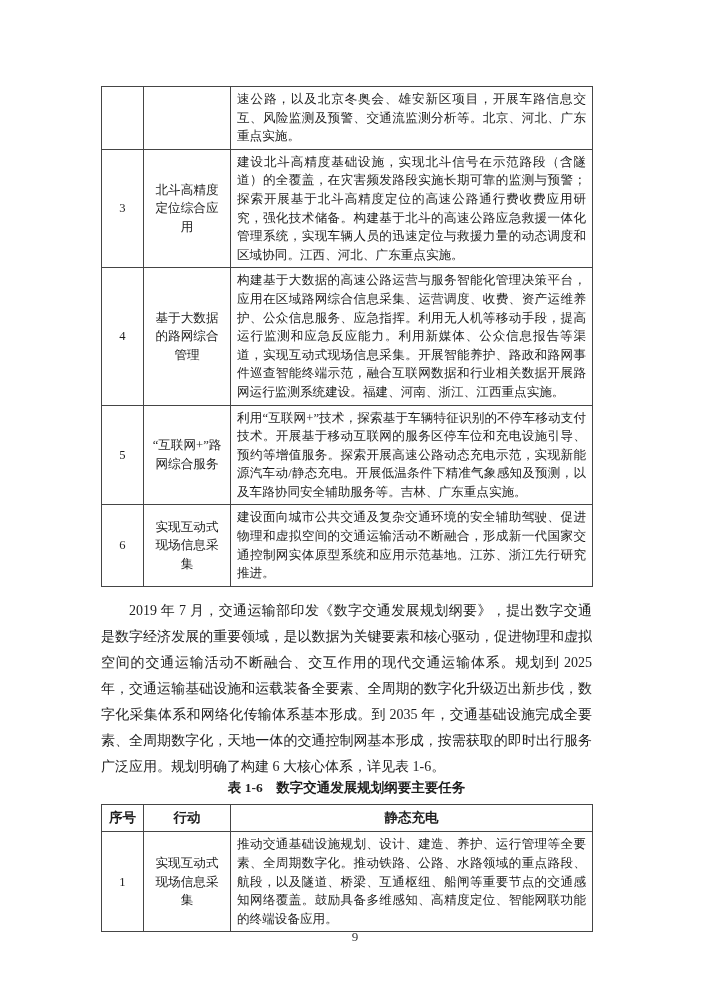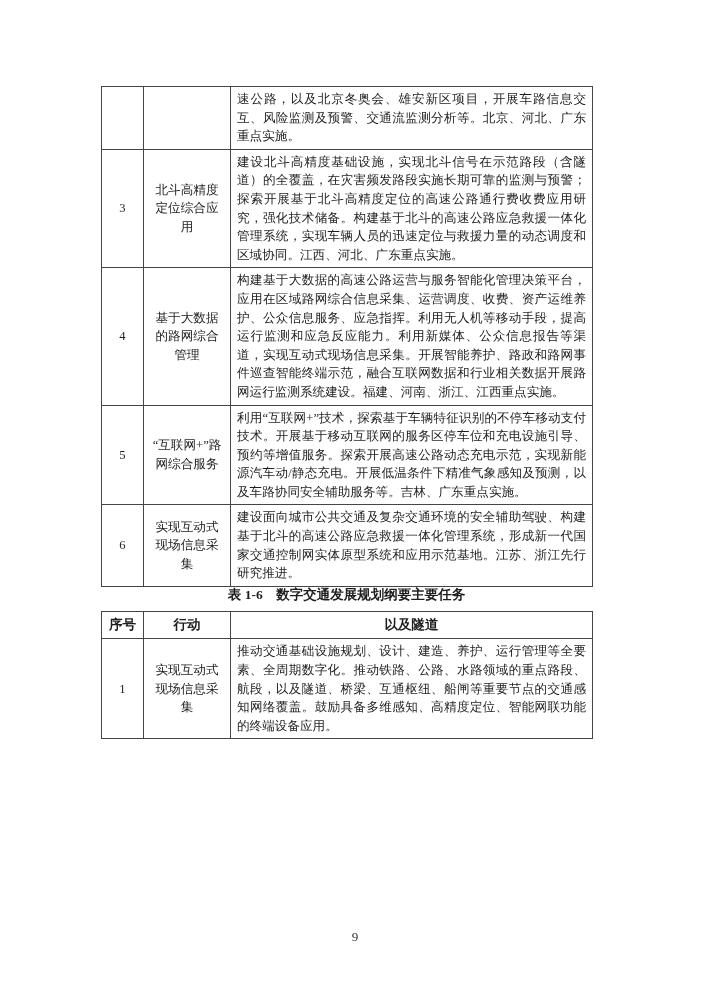--- a/index.html
+++ b/index.html
@@ -114,39 +114,40 @@
           <td class="task-cell">构建基于大数据的高速公路运营与服务智能化管理决策平台，应用在区域路网综合信息采集、运营调度、收费、资产运维养护、公众信息服务、应急指挥。利用无人机等移动手段，提高运行监测和应急反应能力。利用新媒体、公众信息报告等渠道，实现互动式现场信息采集。开展智能养护、路政和路网事件巡查智能终端示范，融合互联网数据和行业相关数据开展路网运行监测系统建设。福建、河南、浙江、江西重点实施。</td>
         </tr>
         <tr>
           <td class="seq-cell">5</td>
           <td class="action-cell">“互联网+”路网综合服务</td>
           <td class="task-cell">利用“互联网+”技术，探索基于车辆特征识别的不停车移动支付技术。开展基于移动互联网的服务区停车位和充电设施引导、预约等增值服务。探索开展高速公路动态充电示范，实现新能源汽车动/静态充电。开展低温条件下精准气象感知及预测，以及车路协同安全辅助服务等。吉林、广东重点实施。</td>
         </tr>
         <tr>
           <td class="seq-cell">6</td>
           <td class="action-cell">实现互动式现场信息采集</td>
-          <td class="task-cell">建设面向城市公共交通及复杂交通环境的安全辅助驾驶、构建基于北斗的高速公路应急救援一体化管理系统，形成新一代国家交通控制网实体原型系统和应用示范基地。江苏、浙江先行研究推进。</td>
+          <td class="task-cell">建设面向城市公共交通及复杂交通环境的安全辅助驾驶、促进物理和虚拟空间的交通运输活动不断融合，形成新一代国家交通控制网实体原型系统和应用示范基地。江苏、浙江先行研究推进。</td>
         </tr>
       </tbody>
     </table>
 
+    <p class="body-para">2019 年 7 月，交通运输部印发《数字交通发展规划纲要》，提出数字交通是数字经济发展的重要领域，是以数据为关键要素和核心驱动，促进物理和虚拟空间的交通运输活动不断融合、交互作用的现代交通运输体系。规划到 2025 年，交通运输基础设施和运载装备全要素、全周期的数字化升级迈出新步伐，数字化采集体系和网络化传输体系基本形成。到 2035 年，交通基础设施完成全要素、全周期数字化，天地一体的交通控制网基本形成，按需获取的即时出行服务广泛应用。规划明确了构建 6 大核心体系，详见表 1-6。</p>
 
     <div class="table-caption">表 1-6　数字交通发展规划纲要主要任务</div>
 
     <table class="doc-table">
       <colgroup>
         <col class="c-no">
         <col class="c-action">
         <col class="c-task">
       </colgroup>
       <thead>
         <tr>
           <th>序号</th>
           <th>行动</th>
-          <th>以及隧道</th>
+          <th>静态充电</th>
         </tr>
       </thead>
       <tbody>
         <tr>
           <td class="seq-cell">1</td>
           <td class="action-cell">实现互动式现场信息采集</td>
           <td class="task-cell">推动交通基础设施规划、设计、建造、养护、运行管理等全要素、全周期数字化。推动铁路、公路、水路领域的重点路段、航段，以及隧道、桥梁、互通枢纽、船闸等重要节点的交通感知网络覆盖。鼓励具备多维感知、高精度定位、智能网联功能的终端设备应用。</td>
         </tr>
       </tbody>
     </table>

